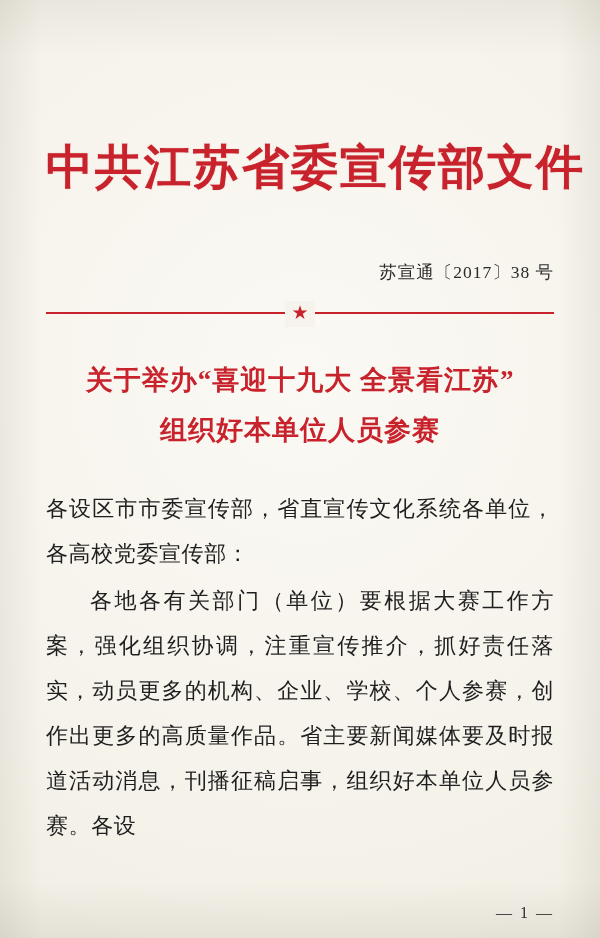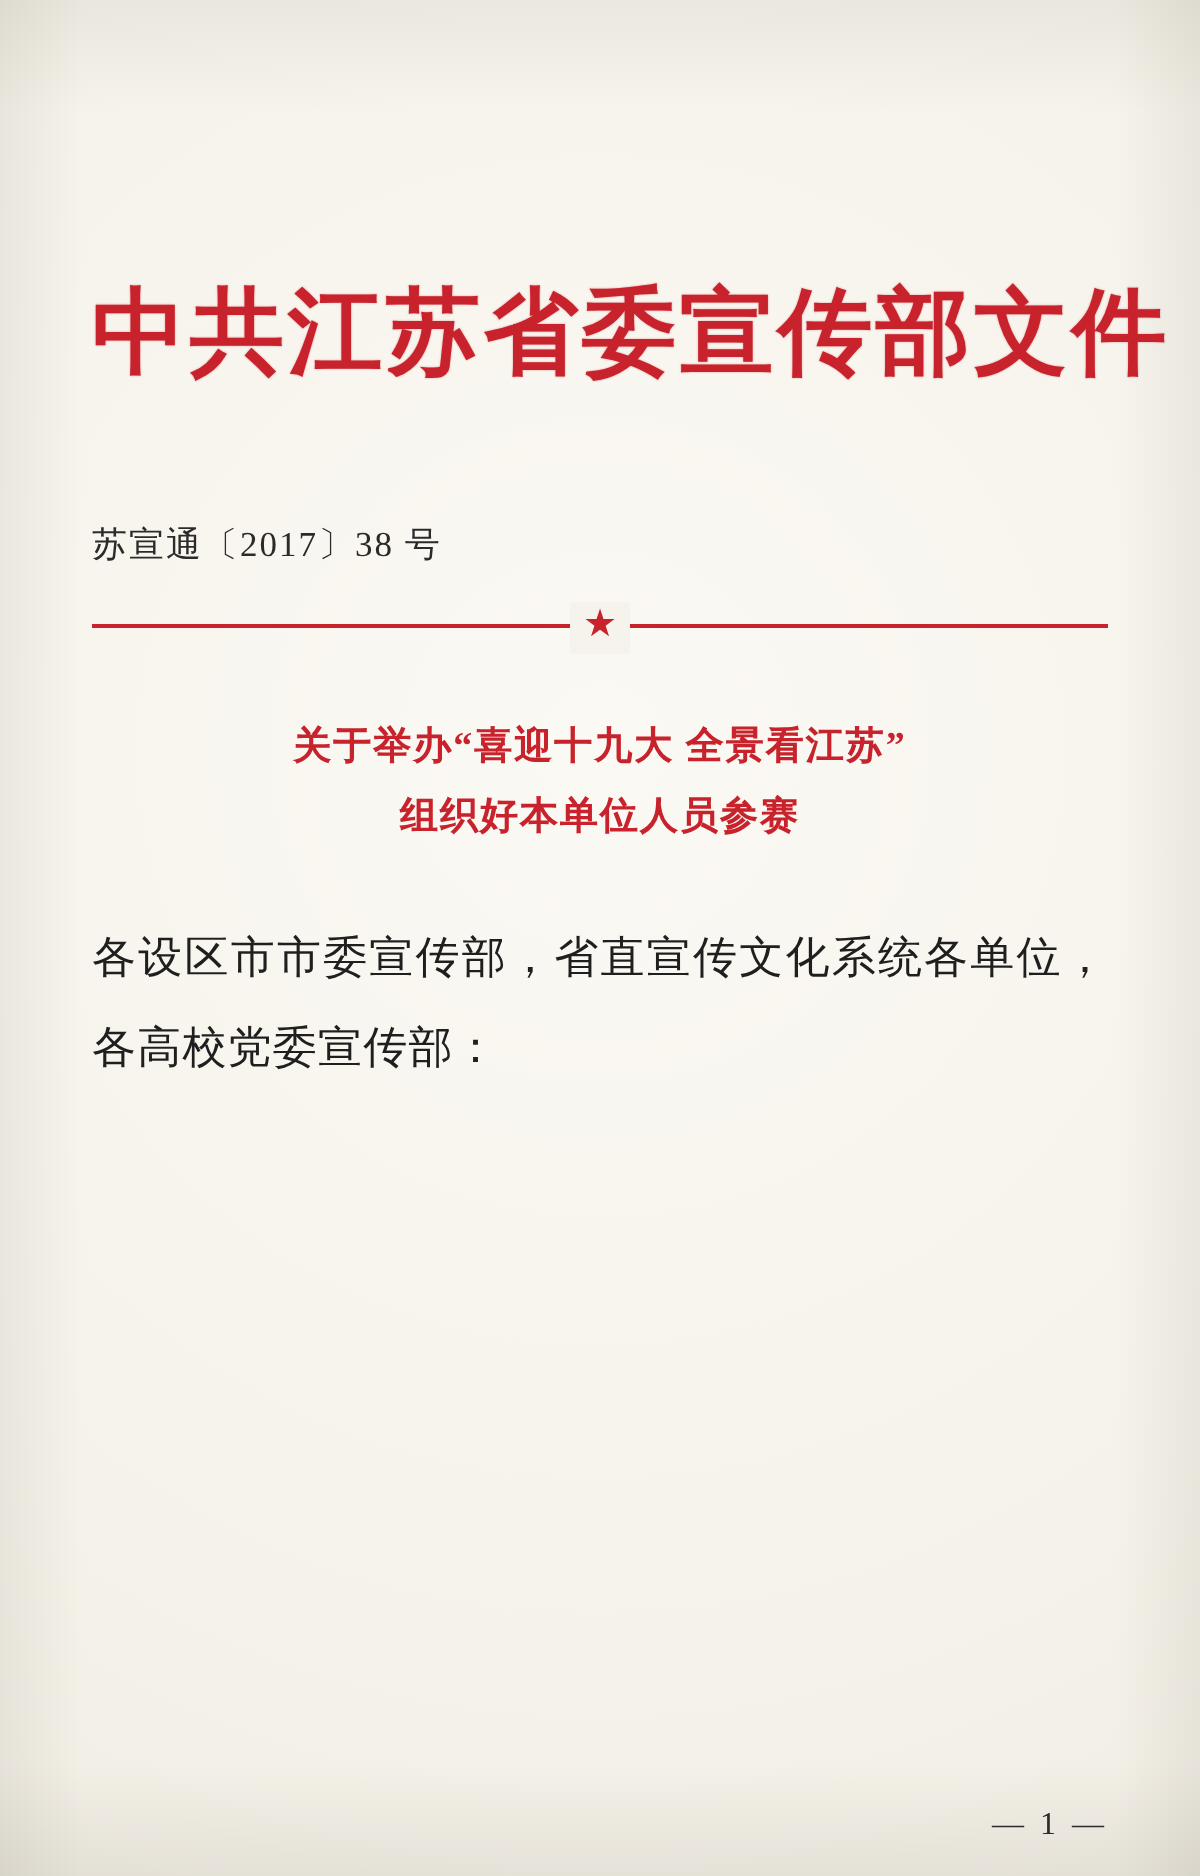--- a/index.html
+++ b/index.html
@@ -46,21 +46,21 @@
     font-weight: bold;
     font-size: 47px;
     letter-spacing: 2px;
     line-height: 1.1;
     margin-top: 142px;
     text-shadow: 0 0 1px rgba(200,35,44,0.5);
     white-space: nowrap;
   }
 
   .doc-number {
-    text-align: left;
+    text-align: right;
     margin-top: 66px;
     font-size: 17.5px;
     color: #2b2b2b;
     letter-spacing: 1px;
     font-family: "Liberation Serif", serif;
   }
 
   
   .red-rule {
     position: relative;
@@ -88,21 +88,21 @@
     line-height: 24px;
     text-align: center;
   }
 
   
   .title-block {
     margin-top: 34px;
     text-align: center;
     color: #c8232c;
     font-weight: bold;
-    font-size: 19px;
+    font-size: 27px;
     line-height: 1.85;
     letter-spacing: 1px;
     font-family: "Liberation Serif", serif;
   }
 
   
   .content {
     margin-top: 30px;
     color: #1f1f1f;
     font-size: 22px;
@@ -146,19 +146,20 @@
       <div class="star">★</div>
     </div>
 
     <div class="title-block">
       <div>关于举办“喜迎十九大  全景看江苏”</div>
       <div>组织好本单位人员参赛</div>
     </div>
 
     <div class="content">
       <p>各设区市市委宣传部，省直宣传文化系统各单位，各高校党委宣传部：</p>
+      <p class="indent">各地各有关部门（单位）要根据大赛工作方案，强化组织协调，注重宣传推介，抓好责任落实，动员更多的机构、企业、学校、个人参赛，创作出更多的高质量作品。省主要新闻媒体要及时报道活动消息，刊播征稿启事，组织好本单位人员参赛。各设</p>
     </div>
 
   </div>
 
   <div class="page-number">— 1 —</div>
 
 </div>
 
 </body></html>

